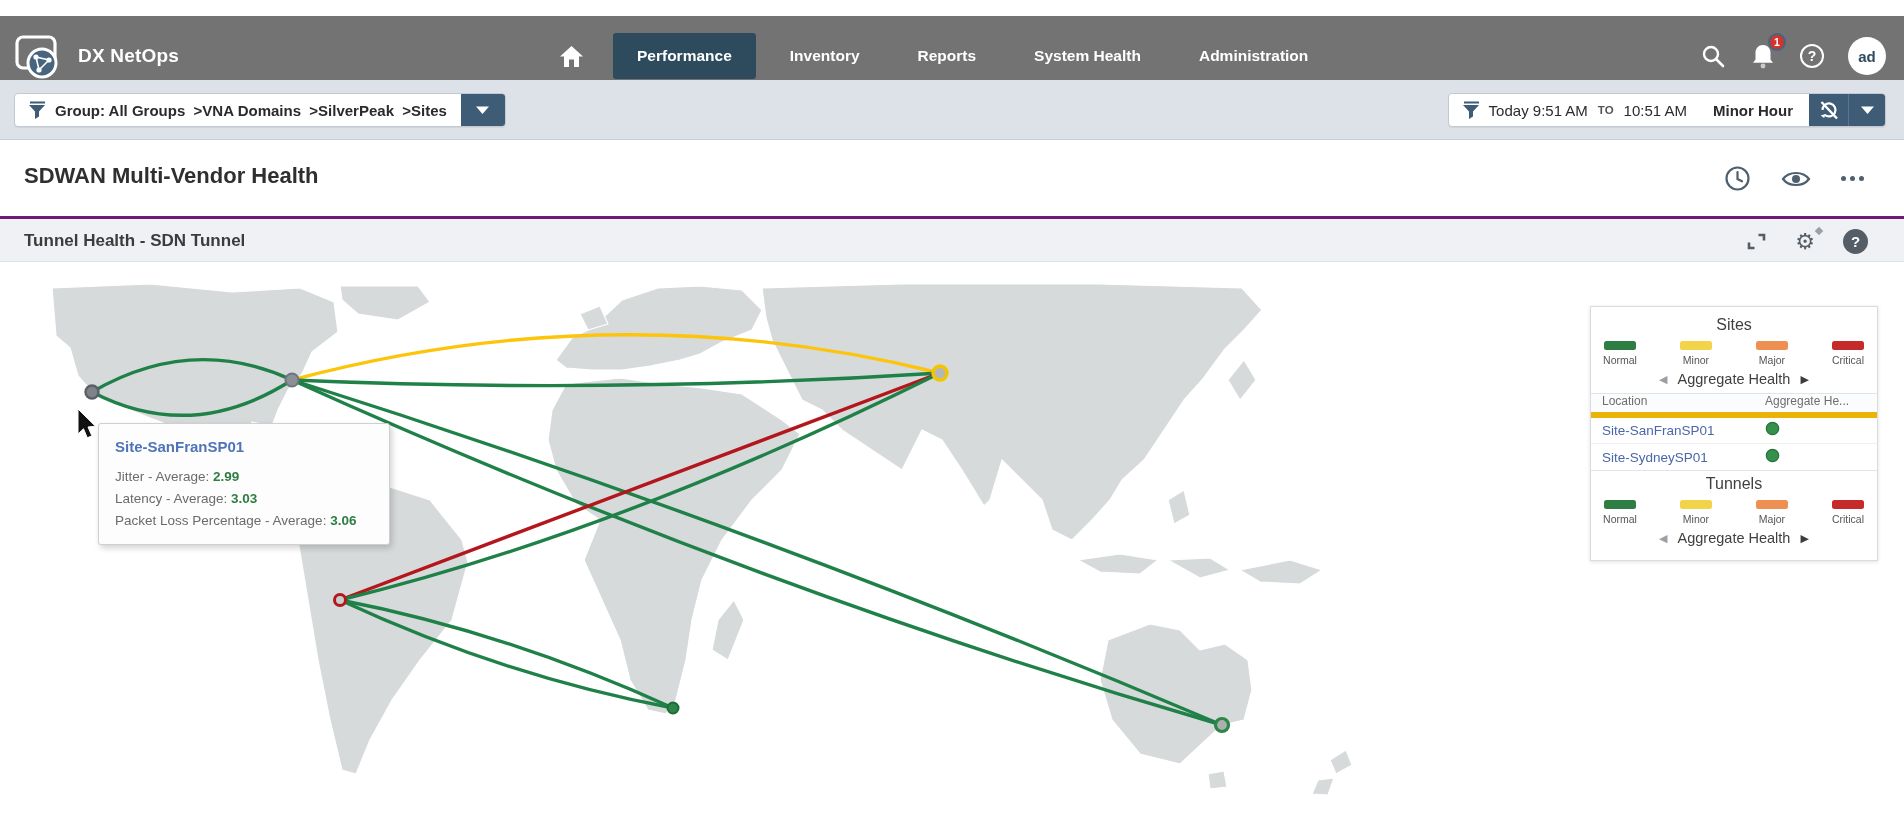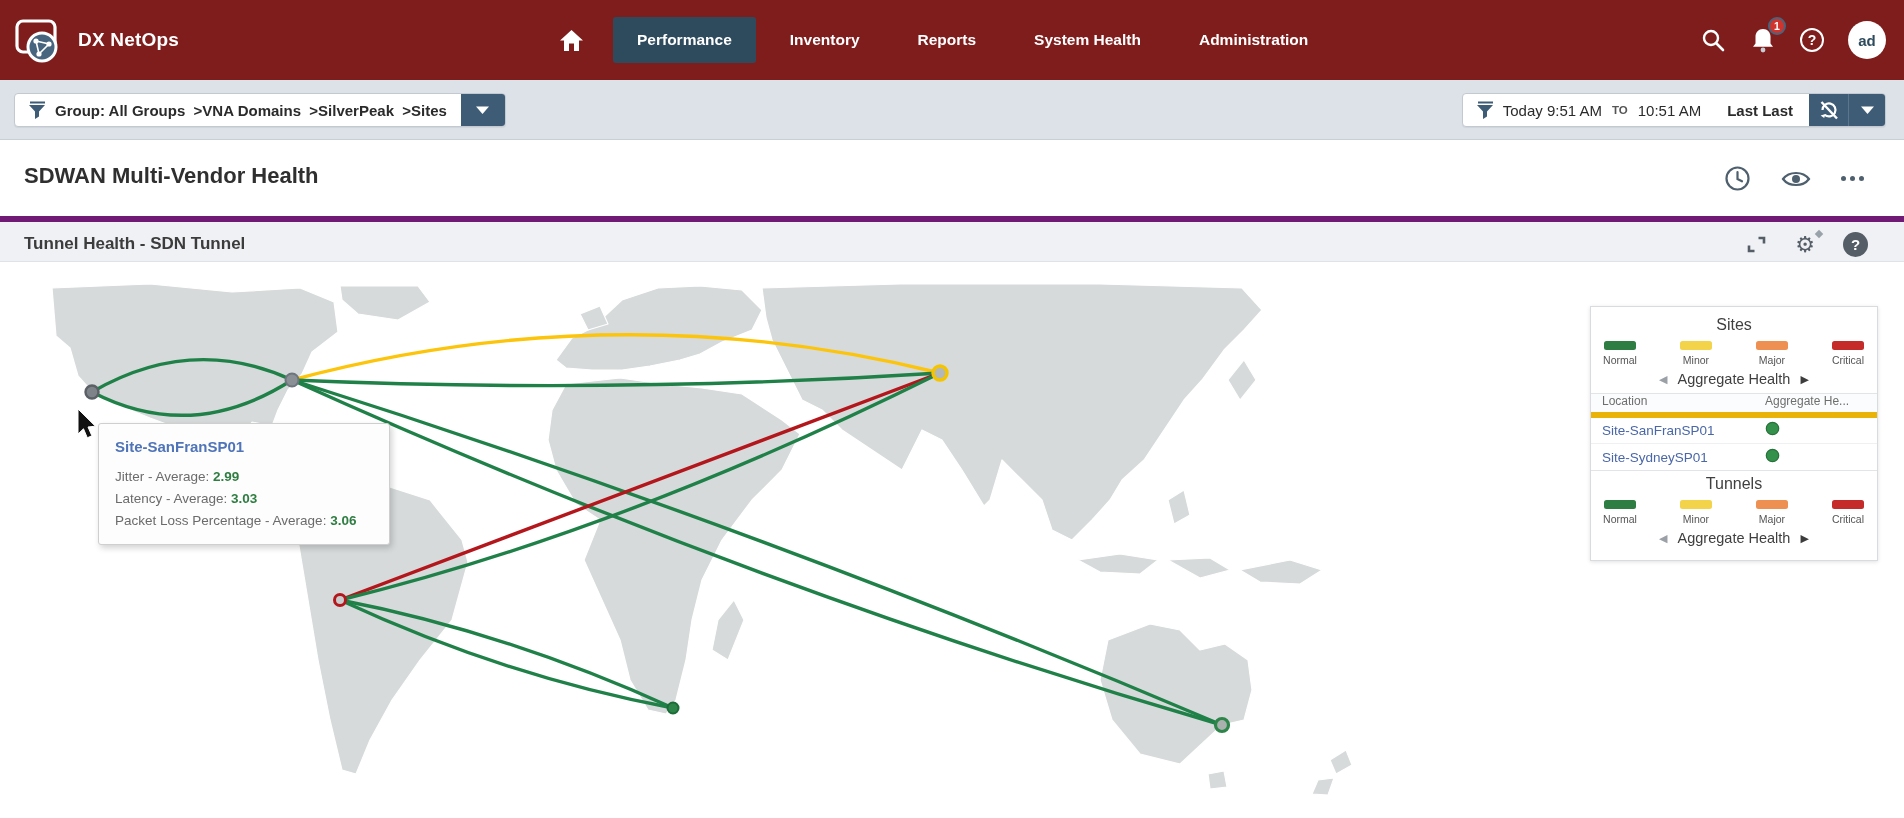--- a/index.html
+++ b/index.html
@@ -3,21 +3,21 @@
 <meta charset="utf-8">
 <style>
   * { box-sizing: border-box; margin: 0; padding: 0; }
   html,body { width:1904px; height:818px; }
   body {
     font-family:"Liberation Sans","DejaVu Sans",sans-serif;
     background:#fff; position:relative; overflow:hidden;
     -webkit-font-smoothing:antialiased;
   }
   
-  .navbar { position:absolute; top:0; left:0; width:1904px; height:80px; background:#7f1d1d; }
+  .navbar { position:absolute; top:16px; left:0; width:1904px; height:80px; background:#737373; }
   .brand-wrap { position:absolute; left:14px; top:14px; display:flex; align-items:center; gap:14px; }
   .brand { color:#fff; font-size:19px; font-weight:bold; letter-spacing:.2px; }
   .nav-menu { position:absolute; left:540px; top:0; height:80px; display:flex; align-items:center; gap:10px; }
   .home-btn { padding:10px 18px; display:flex; align-items:center; }
   .nav-item { color:#fff; font-size:15.5px; font-weight:bold; padding:14px 24px; border-radius:3px; cursor:default; white-space:nowrap; }
   .nav-item.selected { background:#2e4b5e; }
   .nav-right { position:absolute; right:18px; top:0; height:80px; display:flex; align-items:center; gap:24px; }
   .icon-btn { position:relative; display:flex; align-items:center; justify-content:center; }
   .badge { position:absolute; top:-9px; right:-10px; min-width:18px; height:18px; border-radius:9px; background:#d1342c; border:2px solid #47657e;
            color:#fff; font-size:10.5px; font-weight:bold; display:flex; align-items:center; justify-content:center; padding:0 3px; }
@@ -40,21 +40,21 @@
   .caret-btn { width:44px; }
   .norefresh-btn { width:40px; border-right:1px solid #5b758c; }
   
   .title-row { position:absolute; top:141px; left:0; width:1904px; height:53px; background:#fff; }
   .page-title { position:absolute; left:24px; top:22px; font-size:22px; font-weight:bold; color:#2f2f2f; }
   .title-icons { position:absolute; right:40px; top:24px; display:flex; align-items:center; gap:30px; }
   .dots { display:flex; gap:4px; }
   .dots i { width:5px; height:5px; border-radius:50%; background:#4e5f6e; }
   
   .panel-header { position:absolute; top:216px; left:0; width:1904px; height:46px; background:#eff1f4;
-                  border-top:6px solid #701a75; border-bottom:1px solid #dfe2e6; }
+                  border-top:3px solid #701a75; border-bottom:1px solid #dfe2e6; }
   .panel-title { position:absolute; left:24px; top:12px; font-size:17px; font-weight:bold; color:#3c3c3c; }
   .panel-icons { position:absolute; right:36px; top:10px; display:flex; align-items:center; gap:28px; }
   .gear { font-family:"DejaVu Sans",sans-serif; font-size:22px; color:#555e66; line-height:1; position:relative; }
   .sparkle { position:absolute; top:-3px; right:-7px; width:6px; height:6px; background:#9aa2a9; transform:rotate(45deg); }
   .help-filled { width:25px; height:25px; border-radius:50%; background:#555e66; color:#fff; font-size:15px; font-weight:bold;
                  display:flex; align-items:center; justify-content:center; }
   
   .map-region { position:absolute; top:262px; left:0; width:1904px; height:556px; background:#fff; }
   .map-svg { position:absolute; top:0; left:0; }
   
@@ -156,21 +156,21 @@
   <div class="pill pill-right">
     <span class="pill-funnel">
       <svg width="20" height="20" viewBox="0 0 20 20">
         <line x1="3" y1="2.4" x2="18" y2="2.4" stroke="#3e5c76" stroke-width="2"></line>
         <path d="M2,5 L18,5 L12,11.5 L12,16.5 L8,19 L8,11.5 Z" fill="#3e5c76"></path>
       </svg>
     </span>
     <span class="time-text">Today 9:51 AM</span>
     <span class="to-label">TO</span>
     <span class="time-text">10:51 AM</span>
-    <span class="preset">Last Last</span>
+    <span class="preset">Minor Hour</span>
     <div class="dark-btn norefresh-btn">
       <svg width="22" height="22" viewBox="0 0 22 22">
         <path d="M4.5,11 a6.5,6.5 0 1 1 2.2,4.8" fill="none" stroke="#fff" stroke-width="2.2"></path>
         <path d="M7.5,15 L6.2,19 L2.6,16.4 Z" fill="#fff"></path>
         <line x1="3.5" y1="3" x2="19" y2="19.5" stroke="#fff" stroke-width="2.4"></line>
       </svg>
     </div>
     <div class="dark-btn caret-btn" style="width:36px;">
       <svg width="15" height="10" viewBox="0 0 15 10">
         <path d="M1,1.5 L14,1.5 L7.5,9 Z" fill="#fff"></path>

